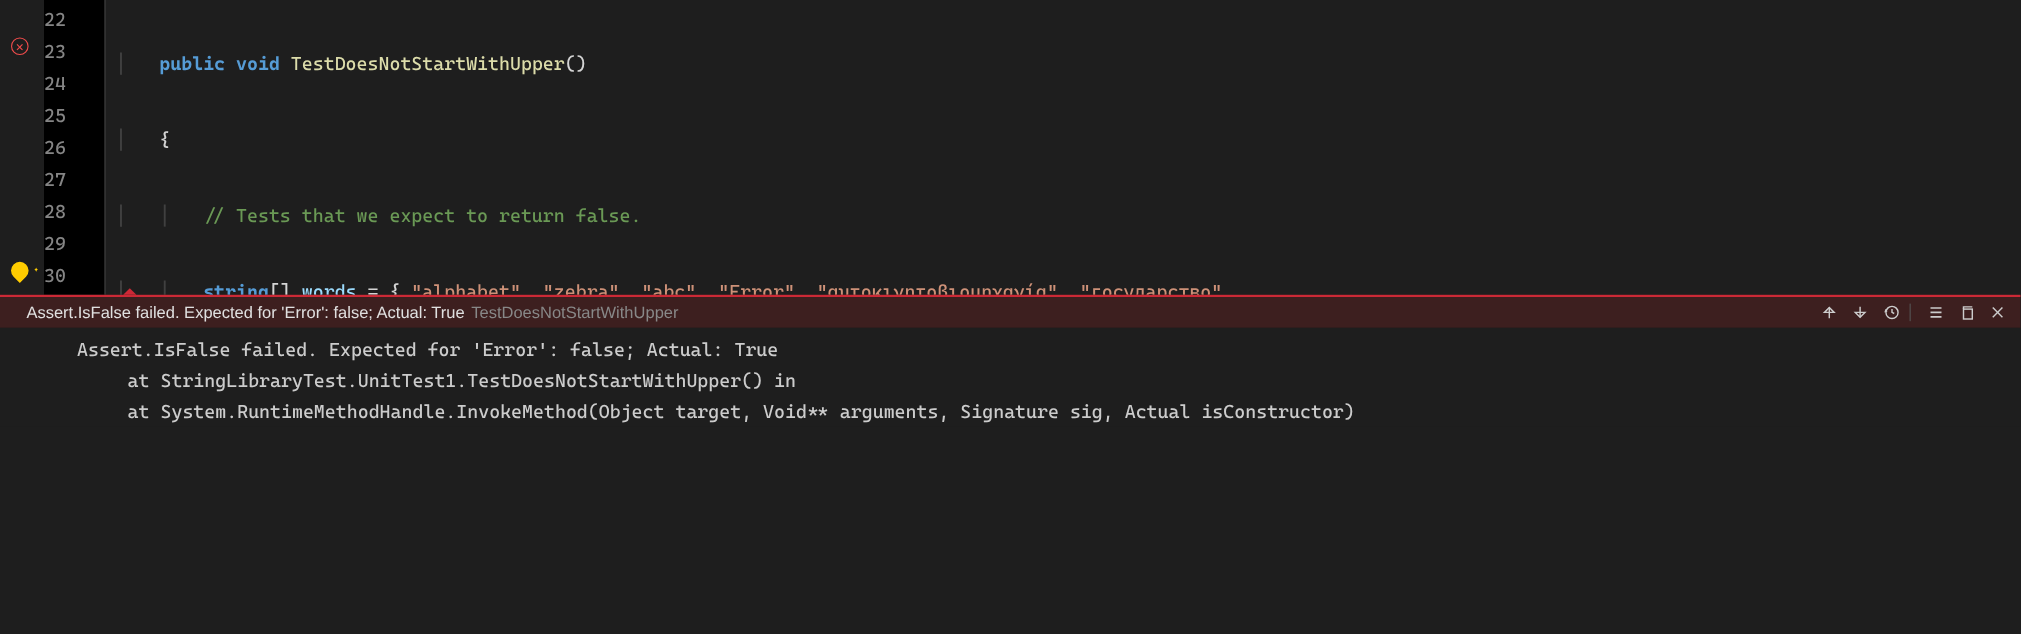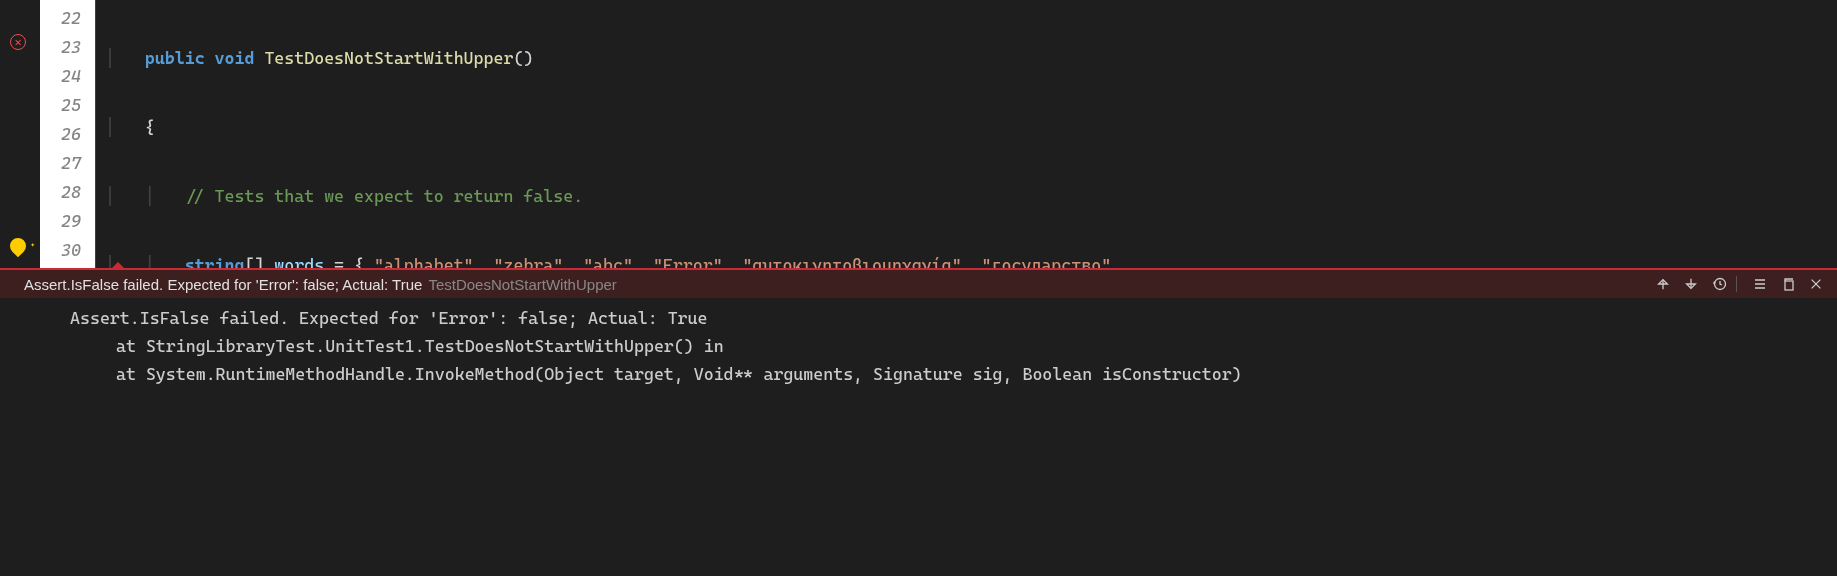--- a/index.html
+++ b/index.html
@@ -48,27 +48,26 @@
     content: "✦";
     position: absolute;
     right: -6px; bottom: -6px;
     transform: rotate(45deg);
     font-size: 8px;
     color: #ffcc00;
   }
   .line-numbers {
     width: 55px;
     flex: 0 0 55px;
-    background: #ffffff;
+    background: #000000;
     color: #858585;
-    text-align: right;
+    text-align: left;
     padding-right: 14px;
     padding-top: 4px;
     user-select: none;
-    font-style: italic;
   }
   .line-numbers div { height: 29px; line-height: 29px; }
   .code-rule {
     width: 10px;
     flex: 0 0 10px;
     border-left: 1px solid #404040;
   }
   .code {
     flex: 1;
     padding-top: 4px;
@@ -220,14 +219,14 @@
     <svg width="14" height="14" viewBox="0 0 16 16">
         <line x1="3" y1="3" x2="13" y2="13" stroke="#ccc" stroke-width="1.5"></line>
         <line x1="13" y1="3" x2="3" y2="13" stroke="#ccc" stroke-width="1.5"></line>
       </svg>
   </span>
 </div>
 
 <div class="stack-panel">
   <div class="stack-line">Assert.IsFalse failed. Expected for 'Error': false; Actual: True</div>
   <div class="stack-line indent">at StringLibraryTest.UnitTest1.TestDoesNotStartWithUpper() in </div>
-  <div class="stack-line indent">at System.RuntimeMethodHandle.InvokeMethod(Object target, Void** arguments, Signature sig, Boolean isConstructor)</div>
+  <div class="stack-line indent">at System.RuntimeMethodHandle.InvokeMethod(Object target, Void** arguments, Signature sig, Actual isConstructor)</div>
 </div>
 
 </body></html>

